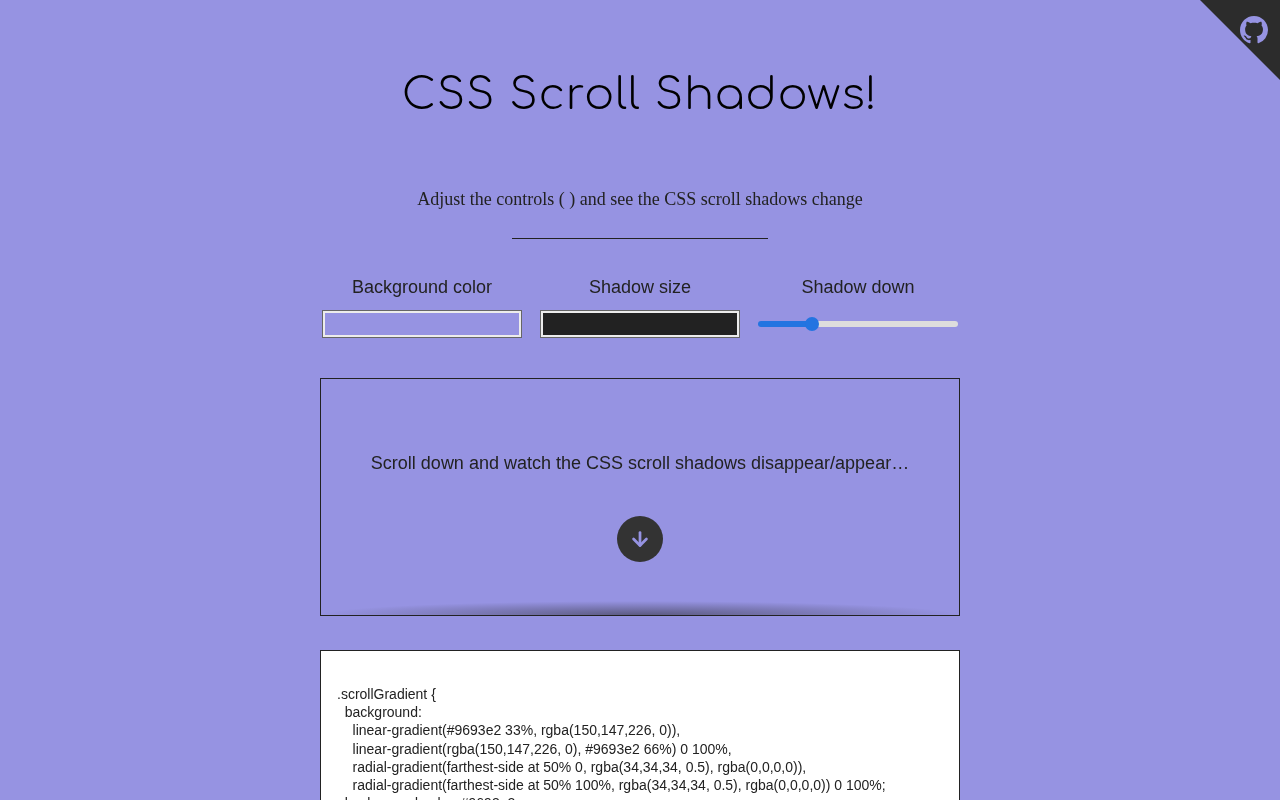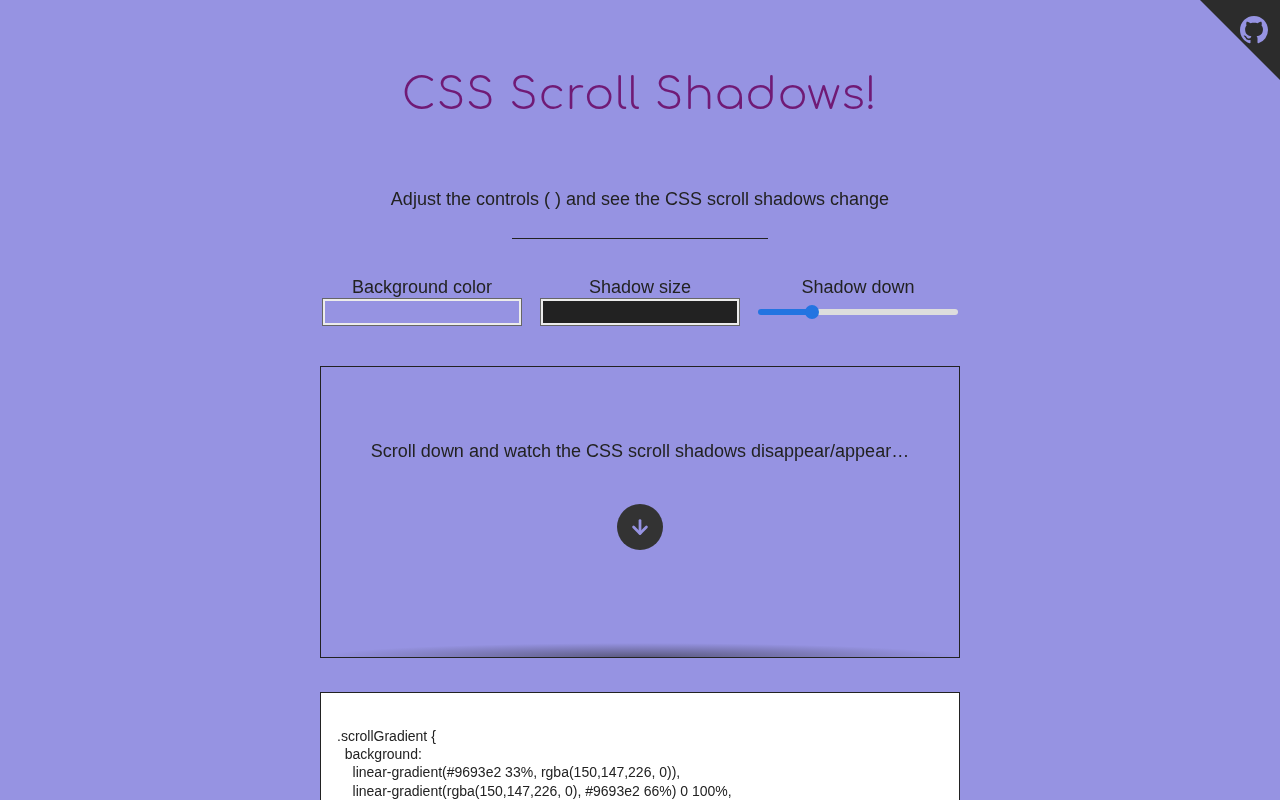--- a/index.html
+++ b/index.html
@@ -40,51 +40,52 @@
     .container {
       max-width: 960px;
       margin: 0 auto;
       padding: 70px 20px 0;
       text-align: center;
     }
     
     h1 {
       font-size: 44px;
       font-weight: 300;
-      color: #701a75;
+      color: #000000;
       font-family: 'Comfortaa', 'Segoe UI', sans-serif;
       letter-spacing: 1px;
       margin-bottom: 70px;
     }
     
     .subtitle {
       font-size: 18px;
       color: #222;
       margin-bottom: 28px;
+      font-family: Liberation Serif, serif;
     }
     
     .divider {
       width: 256px;
       height: 1px;
       background-color: #222;
       margin: 0 auto 38px;
     }
     
     .controls {
       display: flex;
       justify-content: center;
       gap: 18px;
       margin-bottom: 40px;
     }
     
     .control-group {
       display: flex;
       flex-direction: column;
       align-items: center;
-      gap: 0;
+      gap: 12px;
     }
     
     .control-label {
       font-size: 18px;
       color: #222;
     }
     
     .color-input {
       width: 200px;
       height: 28px;
@@ -118,21 +119,21 @@
       width: 14px;
       height: 14px;
       background: #2374e1;
       border-radius: 50%;
       margin-top: -4px;
       cursor: pointer;
     }
     
     .scroll-demo {
       width: 640px;
-      height: 292px;
+      height: 238px;
       margin: 18px auto 34px;
       border: 1px solid #222;
       overflow-y: auto;
       position: relative;
       background:
         linear-gradient(#9693e2 33%, rgba(150,147,226, 0)),
         linear-gradient(rgba(150,147,226, 0), #9693e2 66%) 0 100%,
         radial-gradient(farthest-side at 50% 0, rgba(34,34,34, 0.5), rgba(0,0,0,0)),
         radial-gradient(farthest-side at 50% 100%, rgba(34,34,34, 0.5), rgba(0,0,0,0)) 0 100%;
       background-color: #9693e2;

